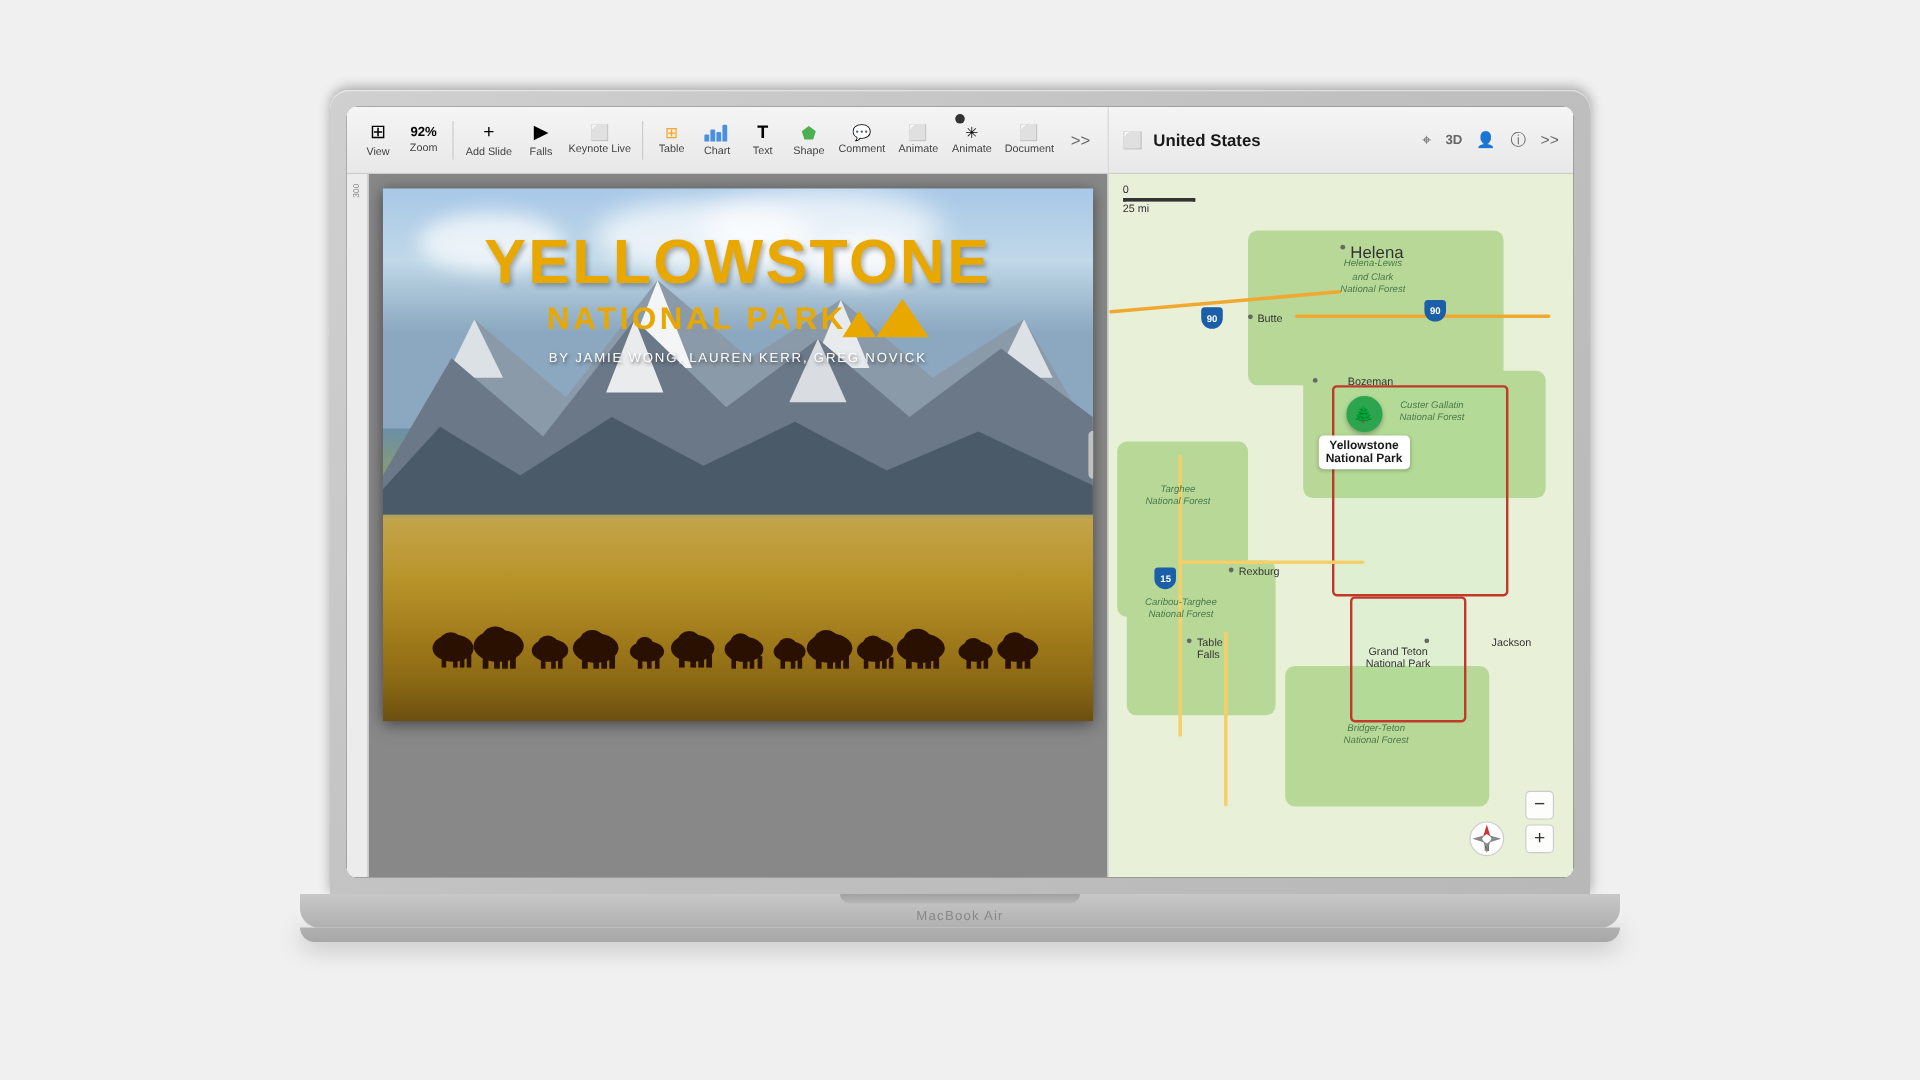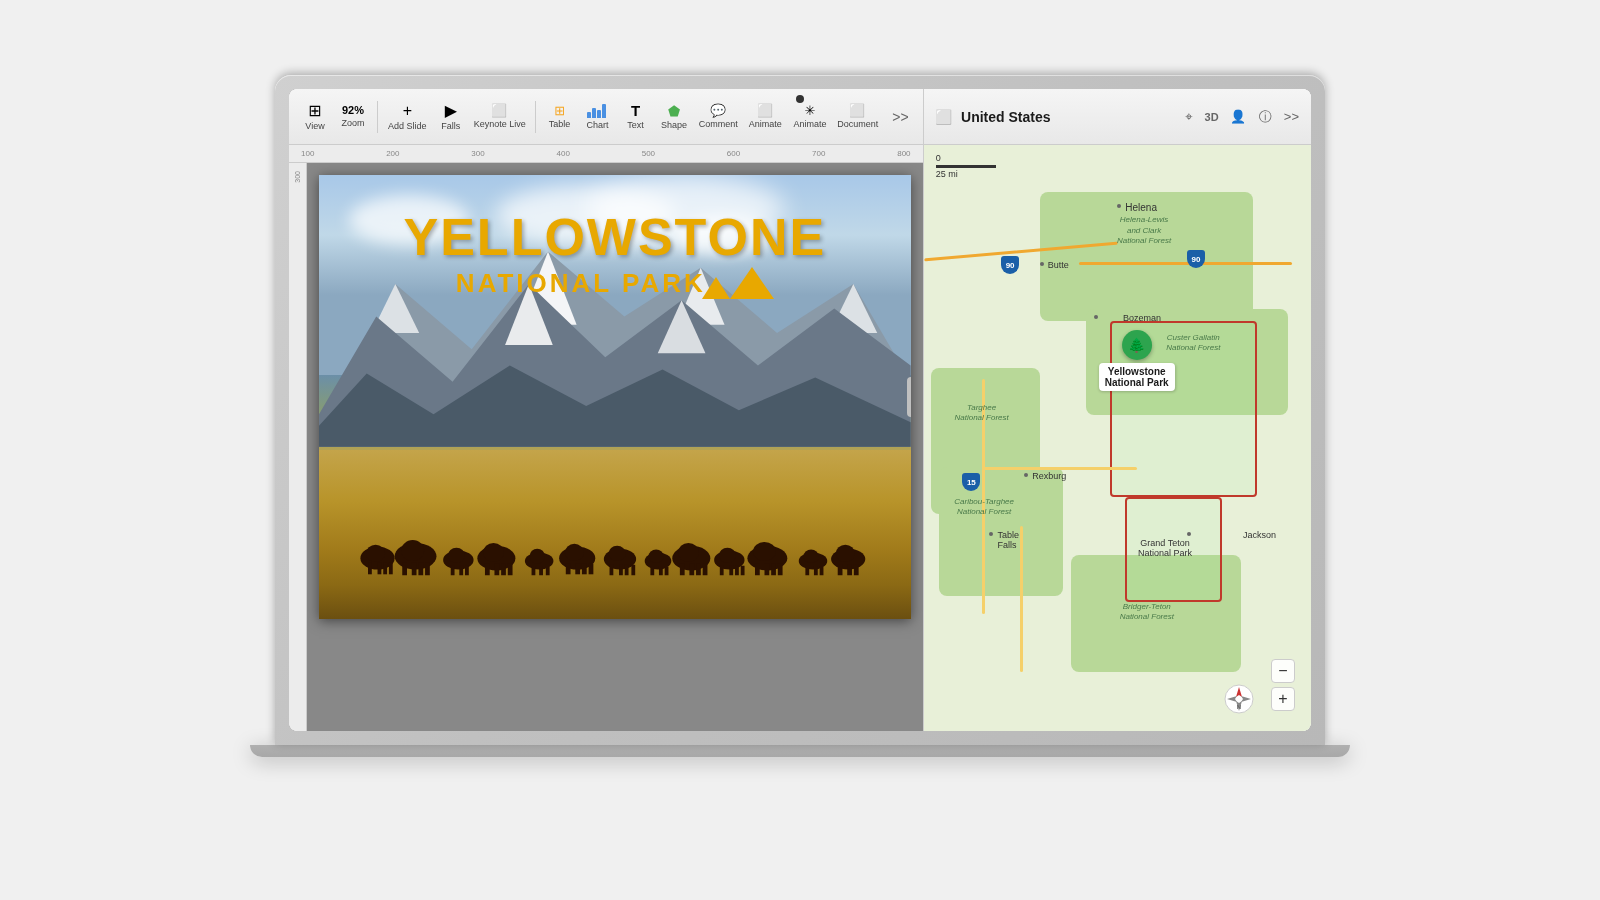--- a/index.html
+++ b/index.html
@@ -681,32 +681,20 @@
 
             <div class="toolbar-item">
               <div class="toolbar-icon" style="font-size:13px;">⬜</div>
               <div class="toolbar-label">Document</div>
             </div>
 
             <div class="toolbar-separator"></div>
             <div class="toolbar-more">&gt;&gt;</div>
           </div>
 
-          <div class="ruler">
-            <div class="ruler-marks">
-              <span>100</span>
-              <span>200</span>
-              <span>300</span>
-              <span>400</span>
-              <span>500</span>
-              <span>600</span>
-              <span>700</span>
-              <span>800</span>
-            </div>
-          </div>
 
           <div class="slide-area">
 
             <div class="slide-left-ruler">
               <div class="slide-left-ruler-marks">
 
                 <span>300</span>
 
               </div>
             </div>
@@ -838,20 +826,21 @@
 
                 <div class="slide-text-overlay">
                   <div class="slide-title">YELLOWSTONE</div>
                   <div class="slide-subtitle">
                     <span>NATIONAL PARK</span>
                     <span style="display:inline-flex; align-items:flex-end; gap:0px; margin-left:6px;">
                       <span class="mountain-icon-small"></span>
                       <span class="mountain-icon"></span>
                     </span>
                   </div>
+                  <div class="slide-authors">BY JAMIE WONG, LAUREN KERR, GREG NOVICK</div>
                 </div>
 
                 <div class="slide-nav-handle"></div>
               </div>
             </div>
           </div>
         </div>
 
         <div class="maps-panel">
 
@@ -890,21 +879,21 @@
               <div class="interstate-shield" style="top:56%; left:10%;">15</div>
 
               <div class="map-scale-bar">
                 <div style="font-size:9px; color:#333; margin-bottom:2px;">0</div>
                 <div class="map-scale-line"></div>
                 <div class="map-scale-text">25 mi</div>
               </div>
 
               <div style="position:absolute; top:10%; left:50%;">
                 <div class="map-city-dot" style="position:absolute; top:0; left:0;"></div>
-                <div class="map-city-label" style="position:absolute; top:-2px; left:8px; font-size:10px;">Helena</div>
+                <div class="map-city-label" style="position:absolute; top:-2px; left:8px; font-size:14px;">Helena</div>
               </div>
 
               <div style="position:absolute; top:20%; left:30%;">
                 <div class="map-city-dot" style="position:absolute; top:0; left:0;"></div>
                 <div class="map-city-label" style="position:absolute; top:-2px; left:8px; font-size:9px;">Butte</div>
               </div>
 
               <div style="position:absolute; top:29%; left:44%;">
                 <div class="map-city-dot" style="position:absolute; top:0; left:0;"></div>
                 <div class="map-city-label" style="position:absolute; top:-2px; left:8px; font-size:9px;margin-left:21px;">Bozeman</div>
@@ -958,14 +947,17 @@
               </div>
 
             </div>
           </div>
         </div>
 
       </div>
     </div>
   </div>
 
+  <div class="macbook-base">
+    <span class="macbook-label">MacBook Air</span>
+  </div>
   <div class="macbook-foot"></div>
 </div>
 
 </body></html>

